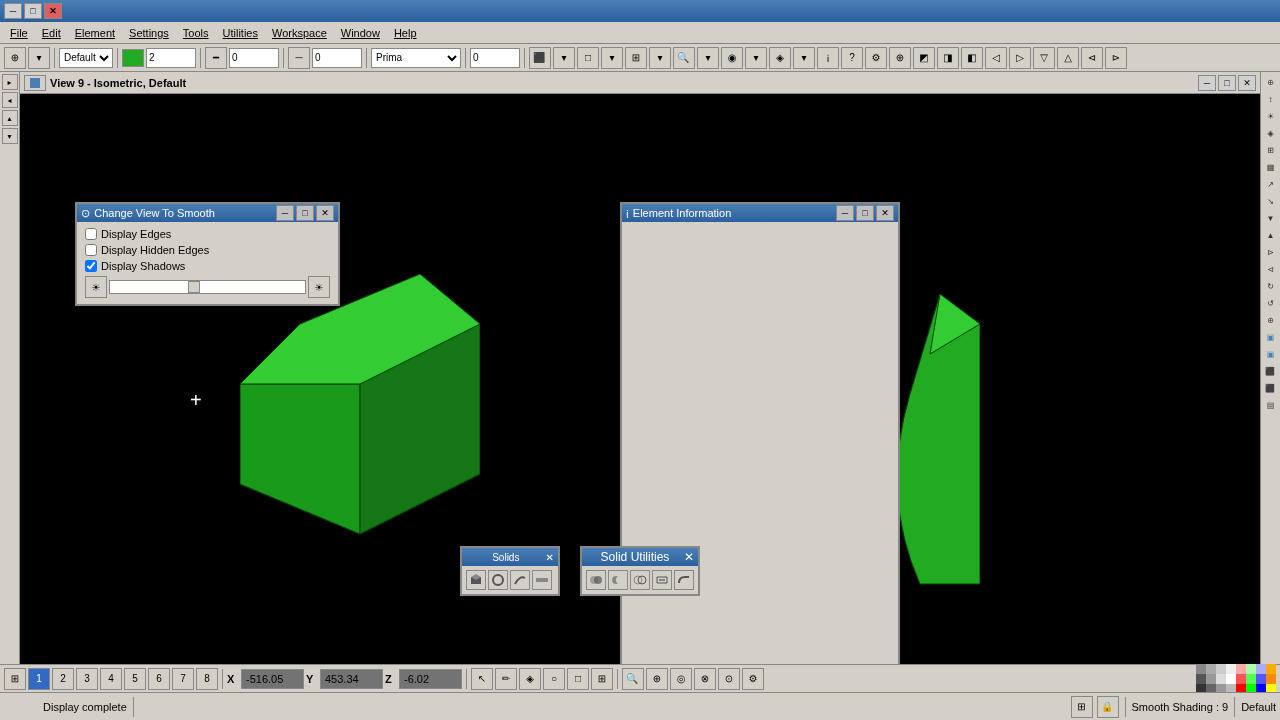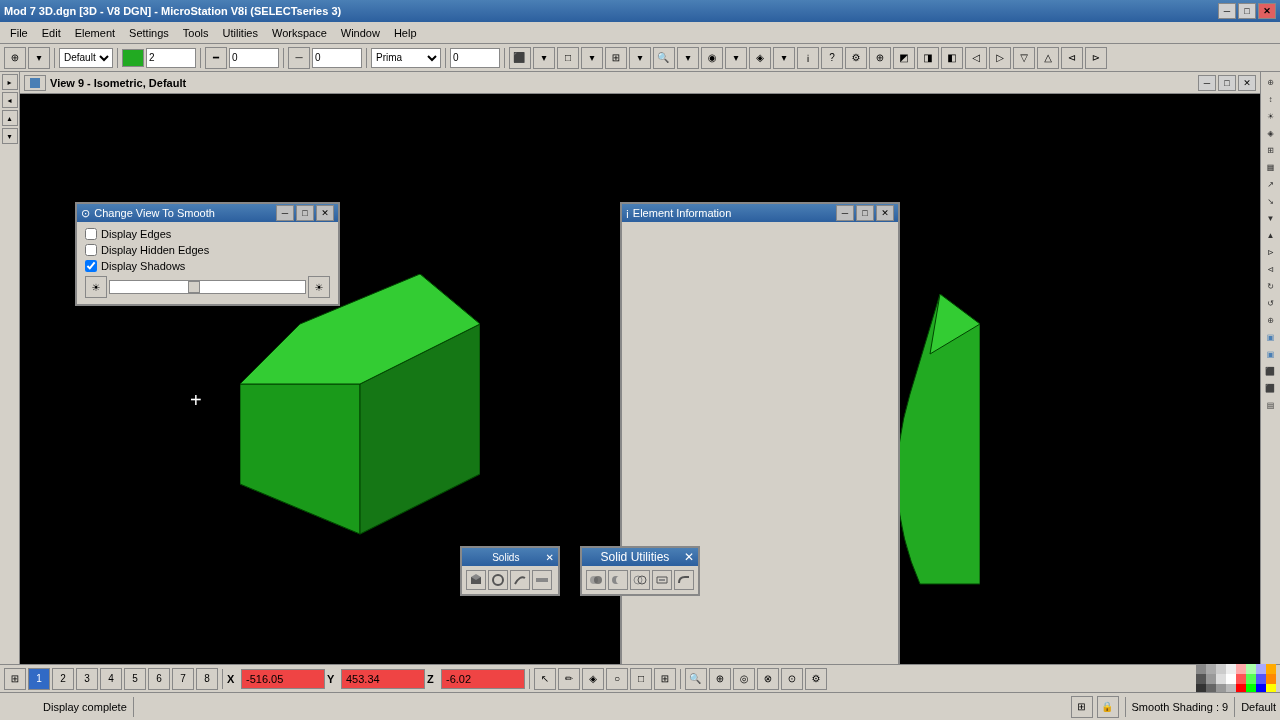--- a/index.html
+++ b/index.html
@@ -34,20 +34,21 @@
       align-items: center;
       padding: 0 4px;
       border-bottom: 1px solid #888;
       font-size: 11px;
       gap: 2px;
     }
     .menu-item {
       padding: 2px 6px;
       cursor: pointer;
       color: #000;
+      text-decoration: underline;
     }
 
     
     #toolbar-1 {
       background: #d4d0c8;
       height: 28px;
       display: flex;
       align-items: center;
       padding: 2px 4px;
       gap: 2px;
@@ -333,23 +334,23 @@
       background: #d4d0c8;
       border-top: 1px solid #888;
       display: flex;
       align-items: center;
       padding: 0 4px;
       gap: 2px;
     }
 
     .coord-input {
       height: 20px;
-      width: 84px;
-      border: 1px solid #888;
-      background: #ef4444;
+      width: 63px;
+      border: 1px solid #888;
+      background: #737373;
       padding: 0 4px;
       font-size: 11px;
     }
     .coord-label {
       font-size: 11px;
       font-weight: bold;
       color: #000;
       min-width: 12px;
     }
 
@@ -400,21 +401,20 @@
     .green-cube-top {
       fill: #33cc33;
       stroke: #004400;
       stroke-width: 1;
     }
   </style>
 </head>
 <body>
 
 <div id="title-bar">
-  <span>Mod 7 3D.dgn [3D - V8 DGN] - MicroStation V8i (SELECTseries 3)</span>
   <div id="title-bar-controls">
     <div class="title-btn">─</div>
     <div class="title-btn">□</div>
     <div class="title-btn" style="background:#e06060;">✕</div>
   </div>
 </div>
 
 <div id="menu-bar">
   <span class="menu-item">File</span>
   <span class="menu-item">Edit</span>
@@ -437,21 +437,21 @@
   <div class="toolbar-separator"></div>
   <div class="toolbar-btn" style="background:#22aa22;width:18px;height:18px;border:1px solid #888;"></div>
   <input class="toolbar-input" type="text" value="2" style="">
   <div class="toolbar-separator"></div>
   <div class="toolbar-btn">━</div>
   <input class="toolbar-input" type="text" value="0" style="">
   <div class="toolbar-separator"></div>
   <div class="toolbar-btn">─</div>
   <input class="toolbar-input" type="text" value="0" style="">
   <div class="toolbar-separator"></div>
-  <select class="toolbar-select" style="width:70px;">
+  <select class="toolbar-select" style="width:90px;">
     <option>Prima</option>
   </select>
   <div class="toolbar-separator"></div>
   <input class="toolbar-input" type="text" value="0" style="">
   <div class="toolbar-separator"></div>
 
   <div class="toolbar-btn">⬛</div>
   <div class="toolbar-btn">▾</div>
   <div class="toolbar-btn">□</div>
   <div class="toolbar-btn">▾</div>

